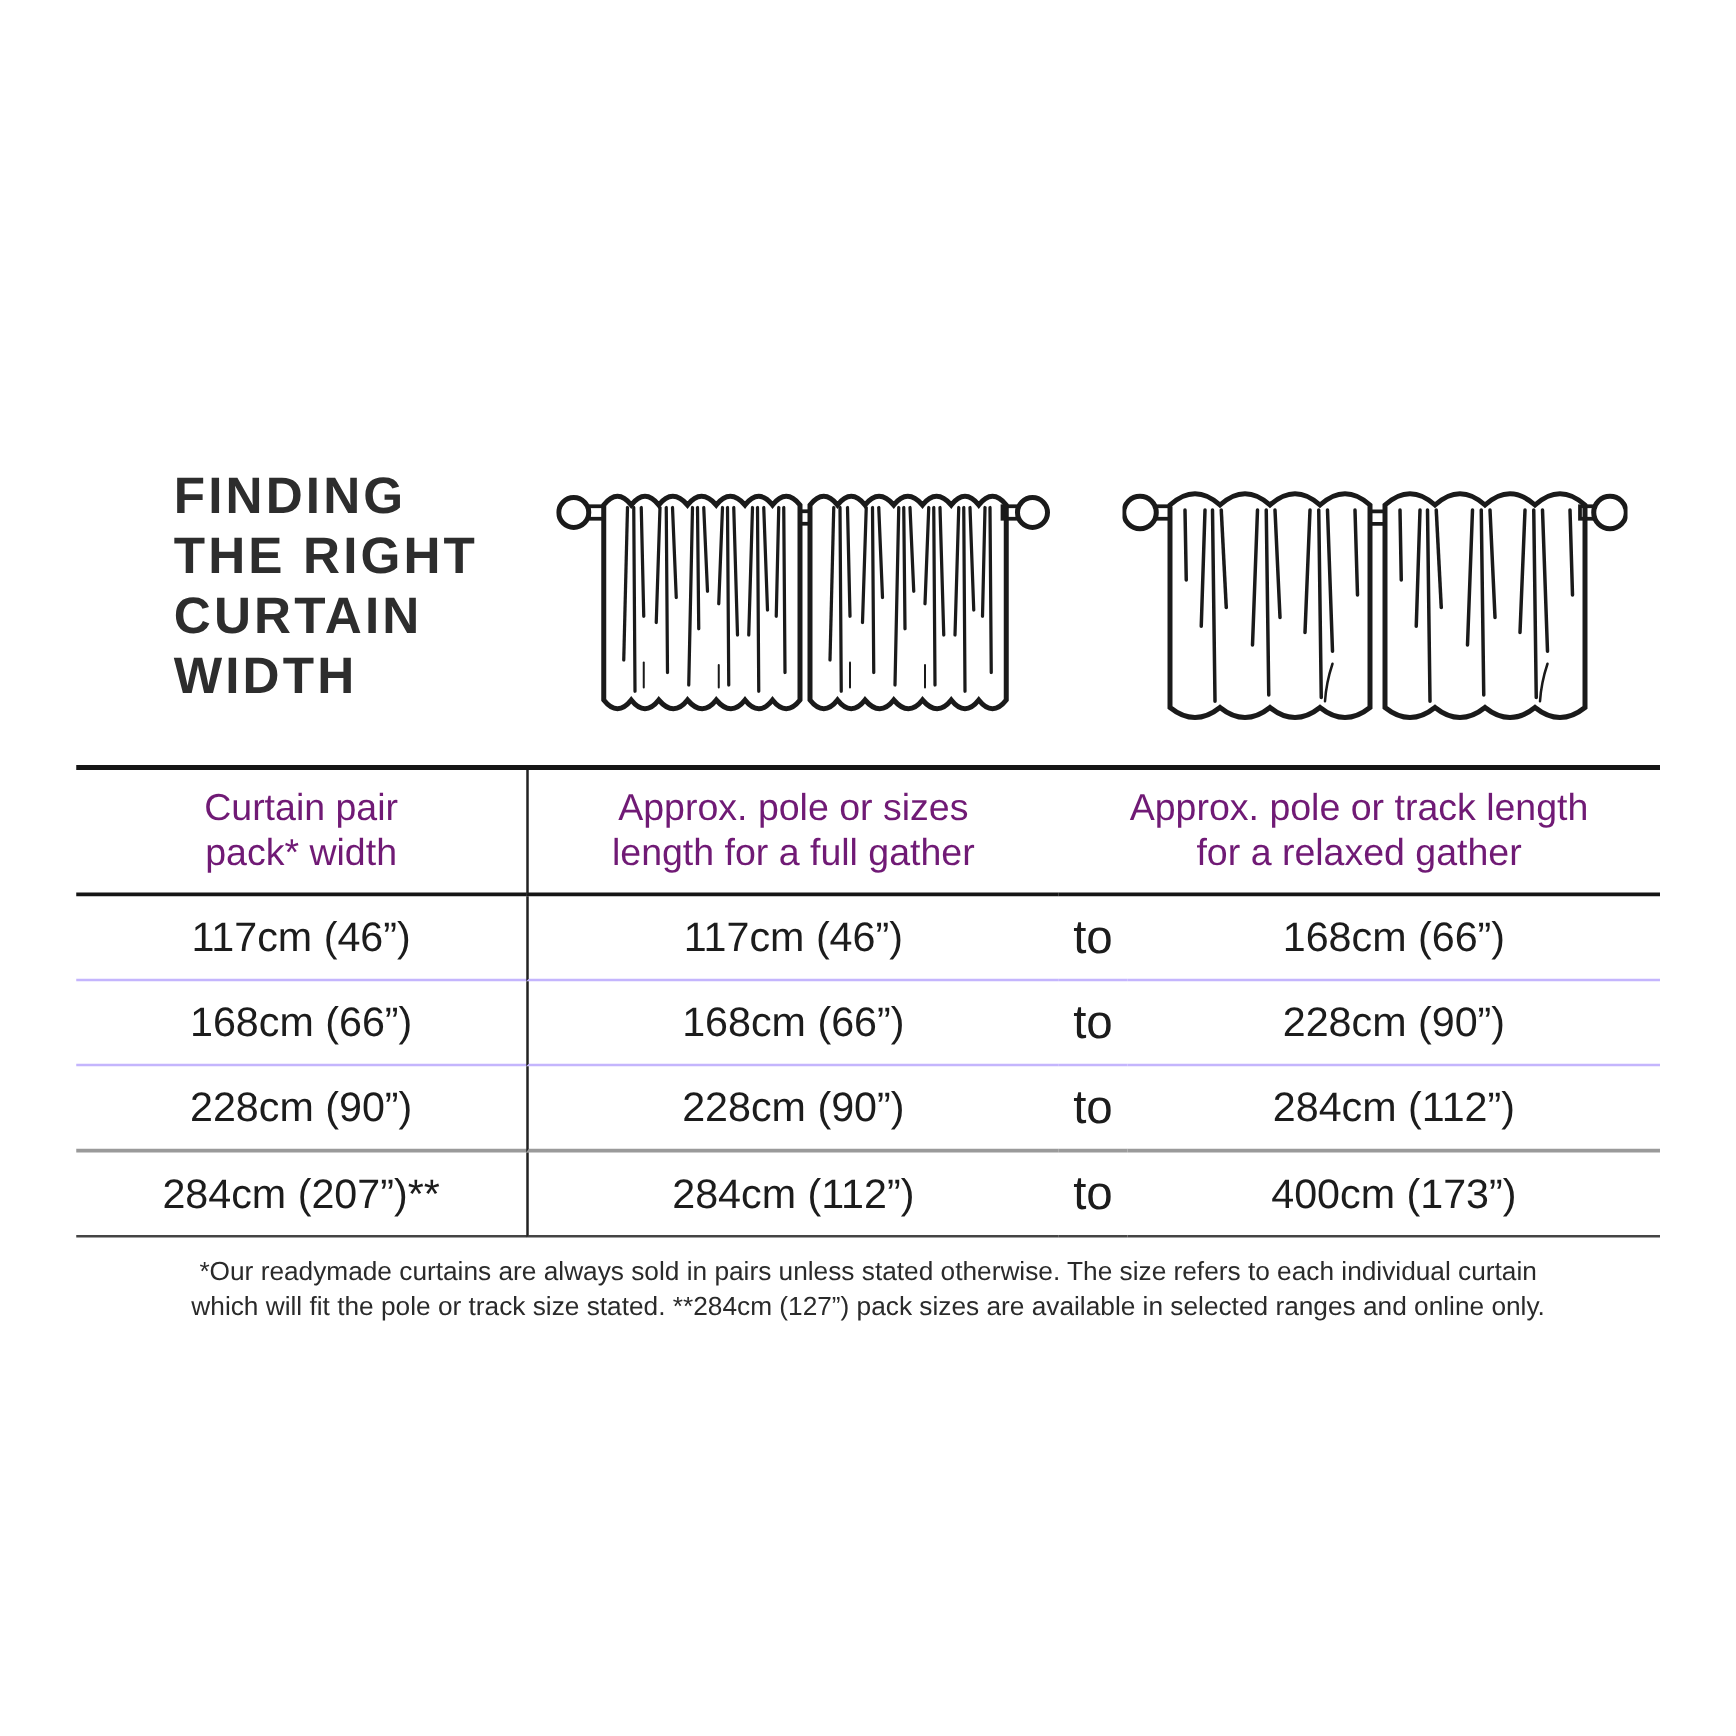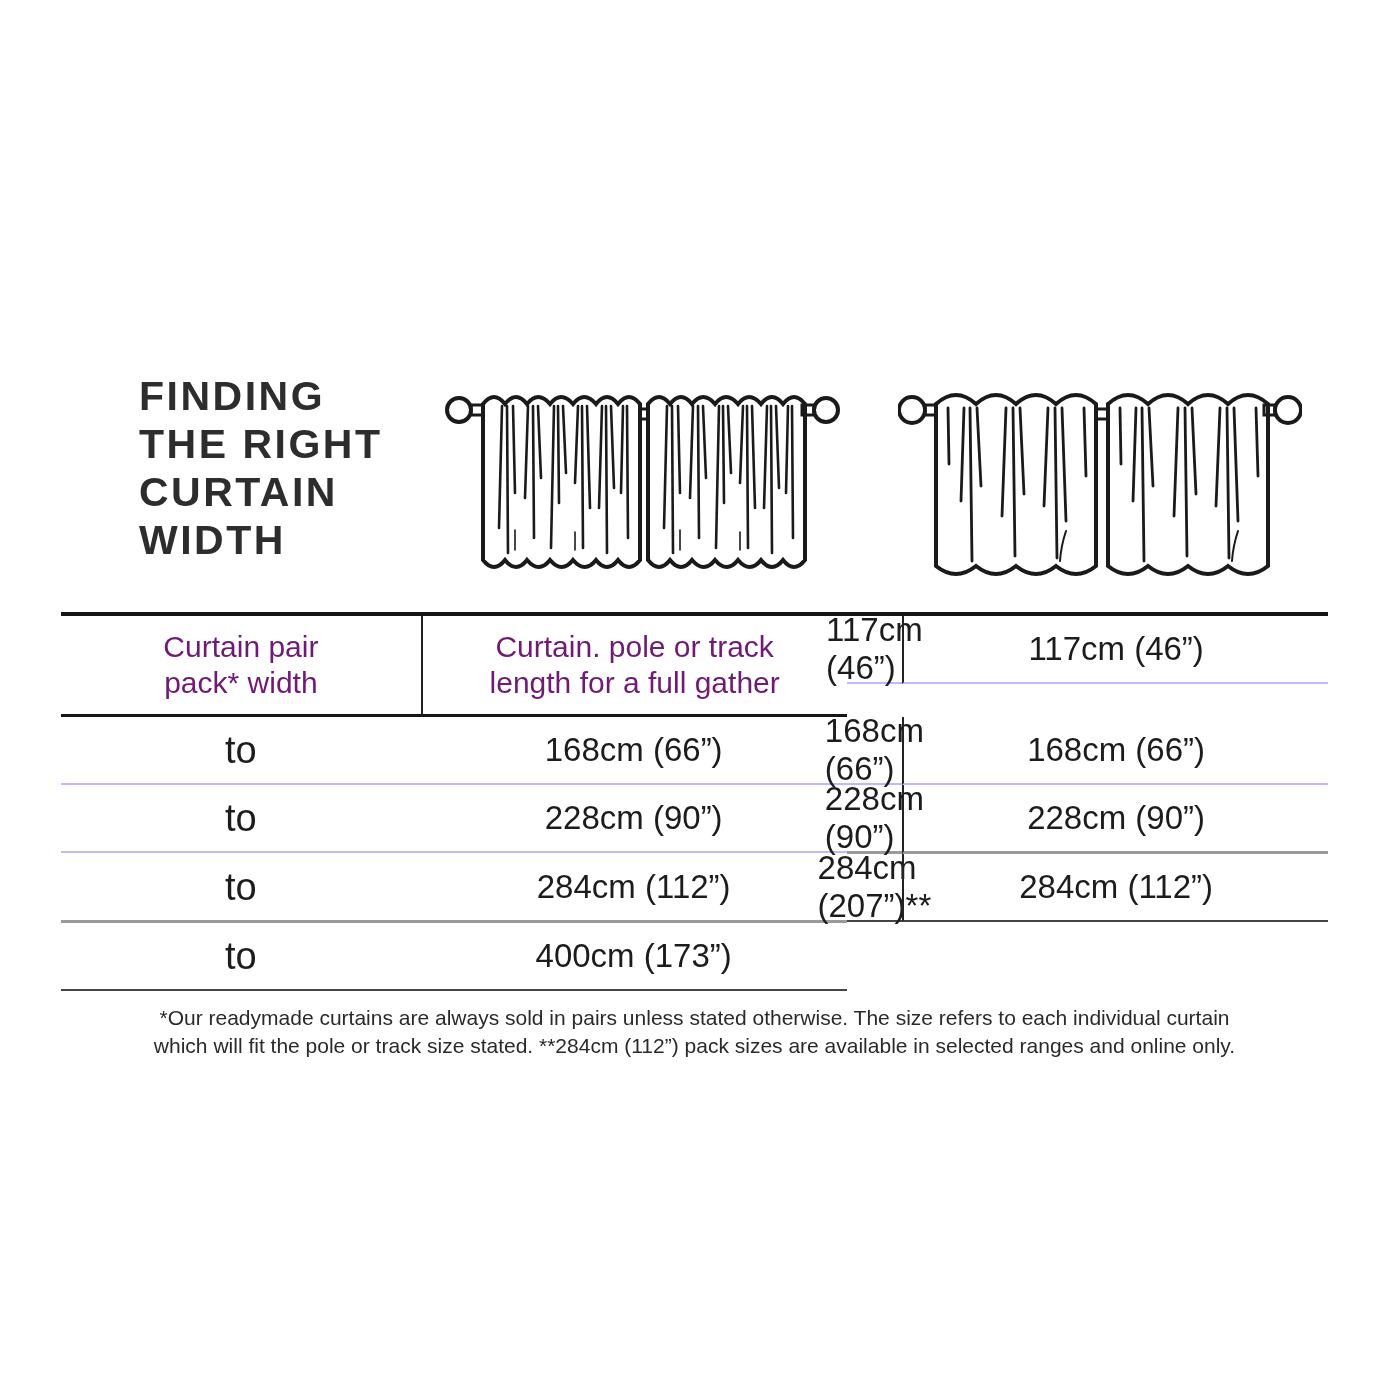--- a/index.html
+++ b/index.html
@@ -125,22 +125,24 @@
     <use href="#rg-panel" x="172"></use>
     <line x1="198" y1="33" x2="210" y2="33" stroke-width="3"></line>
     <line x1="198" y1="43" x2="210" y2="43" stroke-width="3"></line>
     <rect x="366" y="29" width="11" height="10" stroke-width="3"></rect>
     <circle cx="390" cy="34" r="13" stroke-width="4"></circle>
   </svg>
 
   <div class="size-table">
     <div class="th">Curtain pair
 pack* width</div>
-    <div class="th divider-left">Curtain. pole or track
+    <div class="th divider-left">Approx. pole or sizes
 length for a full gather</div>
+    <div class="th th3">Approx. pole or track length
+for a relaxed gather</div>
 
     <div class="td sep-dark">117cm (46”)</div>
     <div class="td sep-dark divider-left">117cm (46”)</div>
     <div class="td td-to sep-dark">to</div>
     <div class="td sep-dark">168cm (66”)</div>
 
     <div class="td sep-dark">168cm (66”)</div>
     <div class="td sep-dark divider-left">168cm (66”)</div>
     <div class="td td-to sep-dark">to</div>
     <div class="td sep-dark">228cm (90”)</div>
@@ -150,15 +152,15 @@
     <div class="td td-to sep-gray">to</div>
     <div class="td sep-gray">284cm (112”)</div>
 
     <div class="td sep-bottom">284cm (207”)**</div>
     <div class="td sep-bottom divider-left">284cm (112”)</div>
     <div class="td td-to sep-bottom">to</div>
     <div class="td sep-bottom">400cm (173”)</div>
   </div>
 
   <p class="footnote">*Our readymade curtains are always sold in pairs unless stated otherwise. The size refers to each individual curtain
-which will fit the pole or track size stated. **284cm (112”) pack sizes are available in selected ranges and online only.</p>
+which will fit the pole or track size stated. **284cm (127”) pack sizes are available in selected ranges and online only.</p>
 
 </div>
 
 </body></html>

